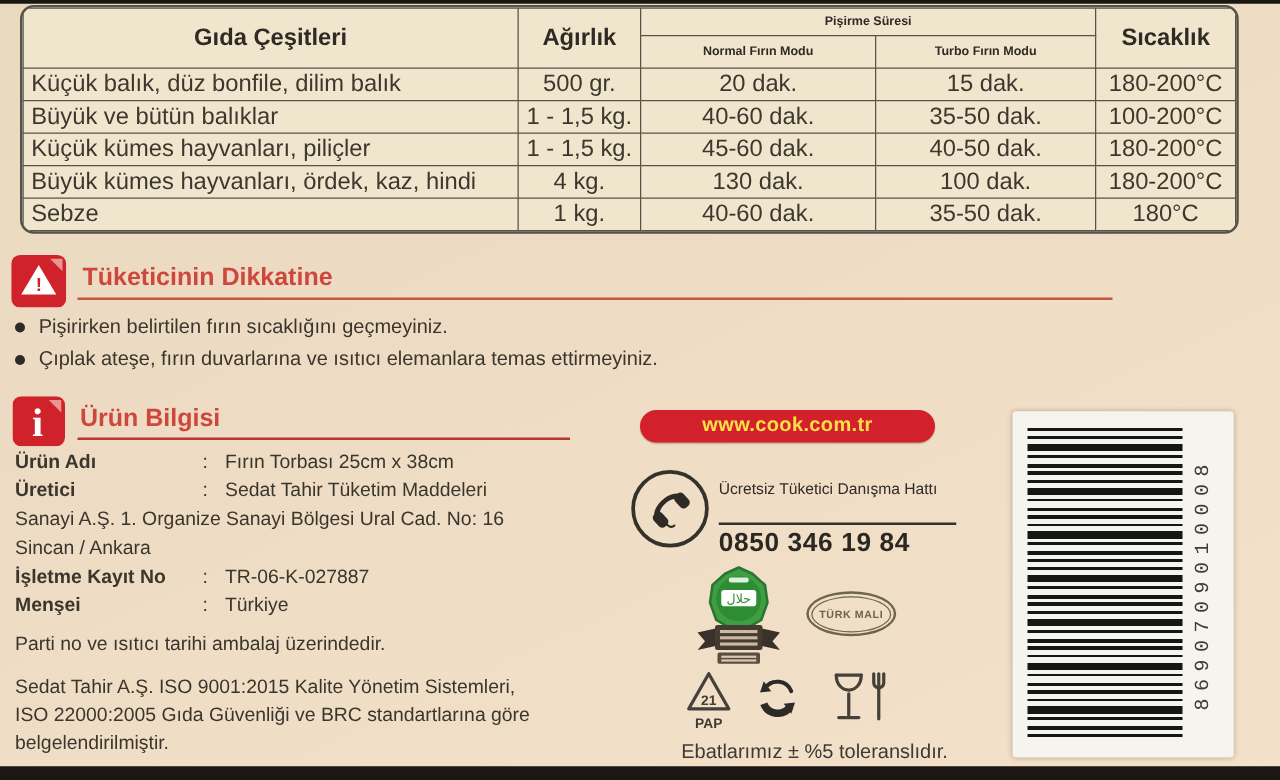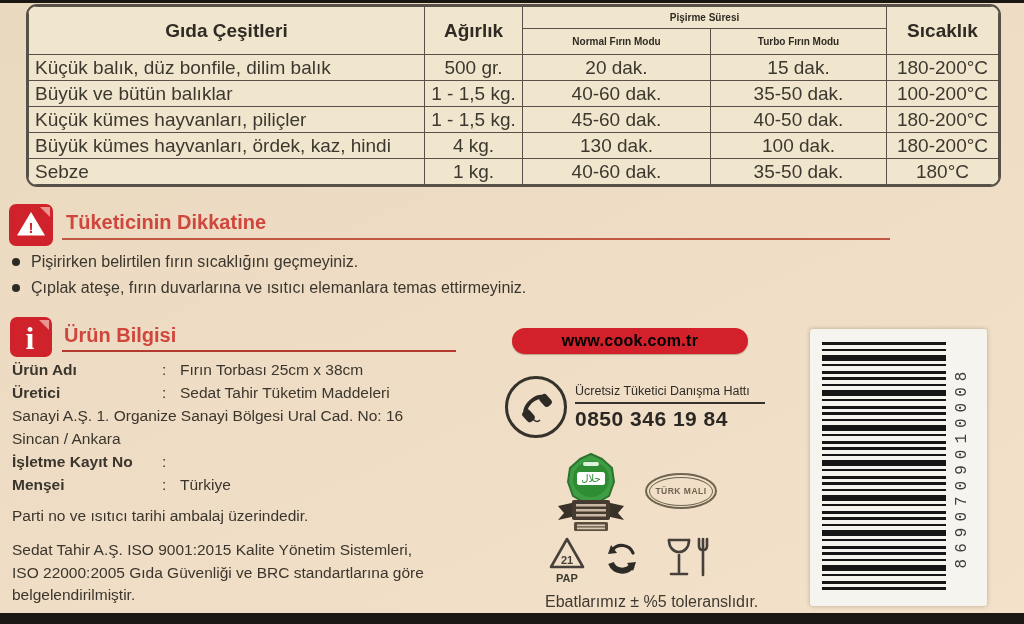--- a/index.html
+++ b/index.html
@@ -11,21 +11,21 @@
   .sheet{
     position:relative;width:1024px;height:624px;overflow:hidden;
     background:linear-gradient(155deg,#e9dabf 0%,#eedcc4 45%,#f3e1ca 100%);
     color:#3d382f;
   }
   .edge-top{position:absolute;left:0;top:0;width:1024px;height:3px;background:#1a1713;}
   .edge-bottom{position:absolute;left:0;top:613px;width:1024px;height:11px;background:#1b1714;}
 
   
   .table-wrap{
-    position:absolute;left:26px;top:4px;width:975px;height:183px;
+    position:absolute;left:16px;top:4px;width:975px;height:183px;
     border:2px solid #57514a;border-radius:11px;overflow:hidden;
     background:#f0e6cd;box-sizing:border-box;
   }
   table.cook{border-collapse:collapse;width:100%;height:100%;table-layout:fixed;}
   table.cook th, table.cook td{
     border:1.5px solid #57514a;padding:0 6px;white-space:nowrap;overflow:hidden;
   }
   table.cook th{font-weight:bold;color:#2f2b24;}
   th.h-main{font-size:19px;}
   th.h-sub{font-size:10px;}
@@ -50,33 +50,33 @@
   .info-label{width:150px;font-weight:bold;flex:none;}
   .info-colon{width:18px;flex:none;}
   .addr-line{line-height:23px;white-space:nowrap;}
   .batch-note{margin-top:9px;line-height:22px;white-space:nowrap;}
   .cert-block{margin-top:12px;line-height:22.5px;}
   .cert-line{white-space:nowrap;}
 
   
   .website-pill{
     position:absolute;left:512px;top:328px;width:236px;height:26px;border-radius:14px;
-    background:#d2212a;color:#000000;font-weight:bold;font-size:16px;
+    background:#d2212a;color:#fde047;font-weight:bold;font-size:16px;
     display:flex;align-items:center;justify-content:center;letter-spacing:.3px;
     box-shadow:0 1px 1px rgba(90,50,30,.35);
   }
   .phone-circle{
     position:absolute;left:505px;top:376px;width:56px;height:56px;border-radius:50%;
     border:3px solid #35322c;display:flex;align-items:center;justify-content:center;
     background:transparent;
   }
   .hotline{position:absolute;left:575px;top:384px;width:190px;}
   .hotline-label{
     font-size:12.5px;color:#2f2b26;white-space:nowrap;
-    border-bottom:2px solid #35322c;padding-bottom:4px;
+    border-bottom:2px solid #35322c;padding-bottom:20px;
   }
   .hotline-number{font-size:21px;font-weight:bold;color:#2b2823;margin-top:3px;letter-spacing:.5px;white-space:nowrap;}
 
   .halal{position:absolute;left:556px;top:452px;width:70px;height:84px;}
   .turkmali{
     position:absolute;left:645px;top:473px;width:72px;height:36px;border:2px solid #6e6450;
     border-radius:50%;display:flex;align-items:center;justify-content:center;box-sizing:border-box;
   }
   .turkmali-inner{
     width:62px;height:27px;border:1px solid #6e6450;border-radius:50%;
@@ -212,20 +212,21 @@
     <div class="info-row">
       <span class="info-label">Üretici</span>
       <span class="info-colon">:</span>
       <span class="info-value">Sedat Tahir Tüketim Maddeleri</span>
     </div>
     <div class="addr-line">Sanayi A.Ş. 1. Organize Sanayi Bölgesi Ural Cad. No: 16</div>
     <div class="addr-line">Sincan / Ankara</div>
     <div class="info-row">
       <span class="info-label">İşletme Kayıt No</span>
       <span class="info-colon">:</span>
+      <span class="info-value">TR-06-K-027887</span>
     </div>
     <div class="info-row">
       <span class="info-label">Menşei</span>
       <span class="info-colon">:</span>
       <span class="info-value">Türkiye</span>
     </div>
     <div class="batch-note">Parti no ve ısıtıcı tarihi ambalaj üzerindedir.</div>
     <div class="cert-block">
       <div class="cert-line">Sedat Tahir A.Ş. ISO 9001:2015 Kalite Yönetim Sistemleri,</div>
       <div class="cert-line">ISO 22000:2005 Gıda Güvenliği ve BRC standartlarına göre</div>

